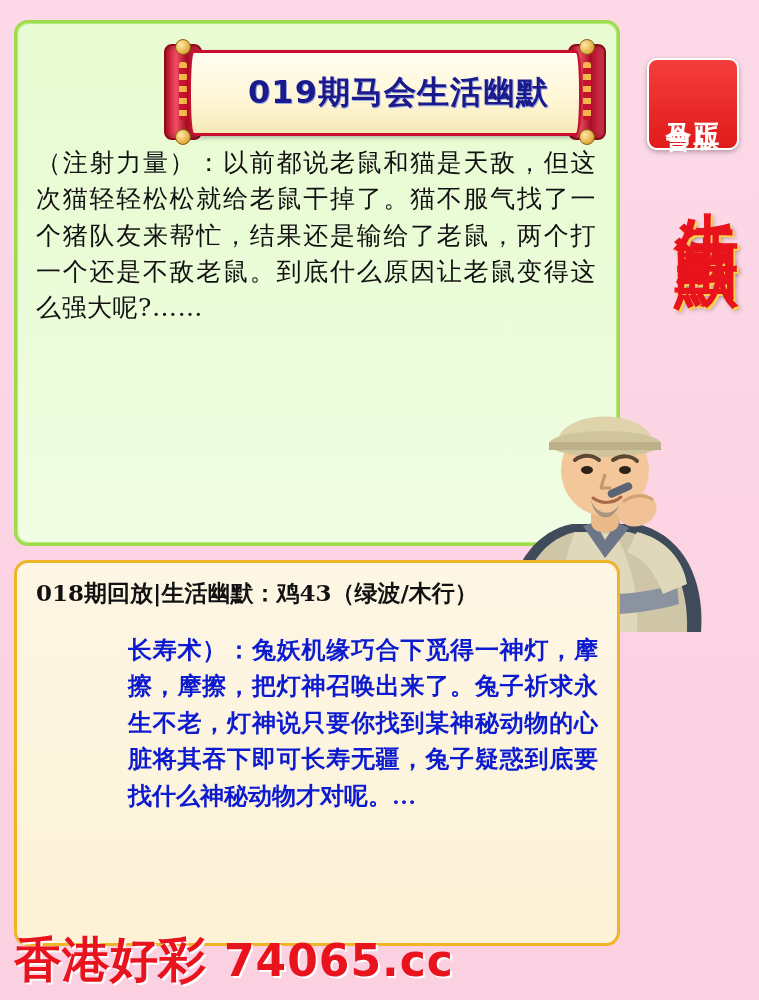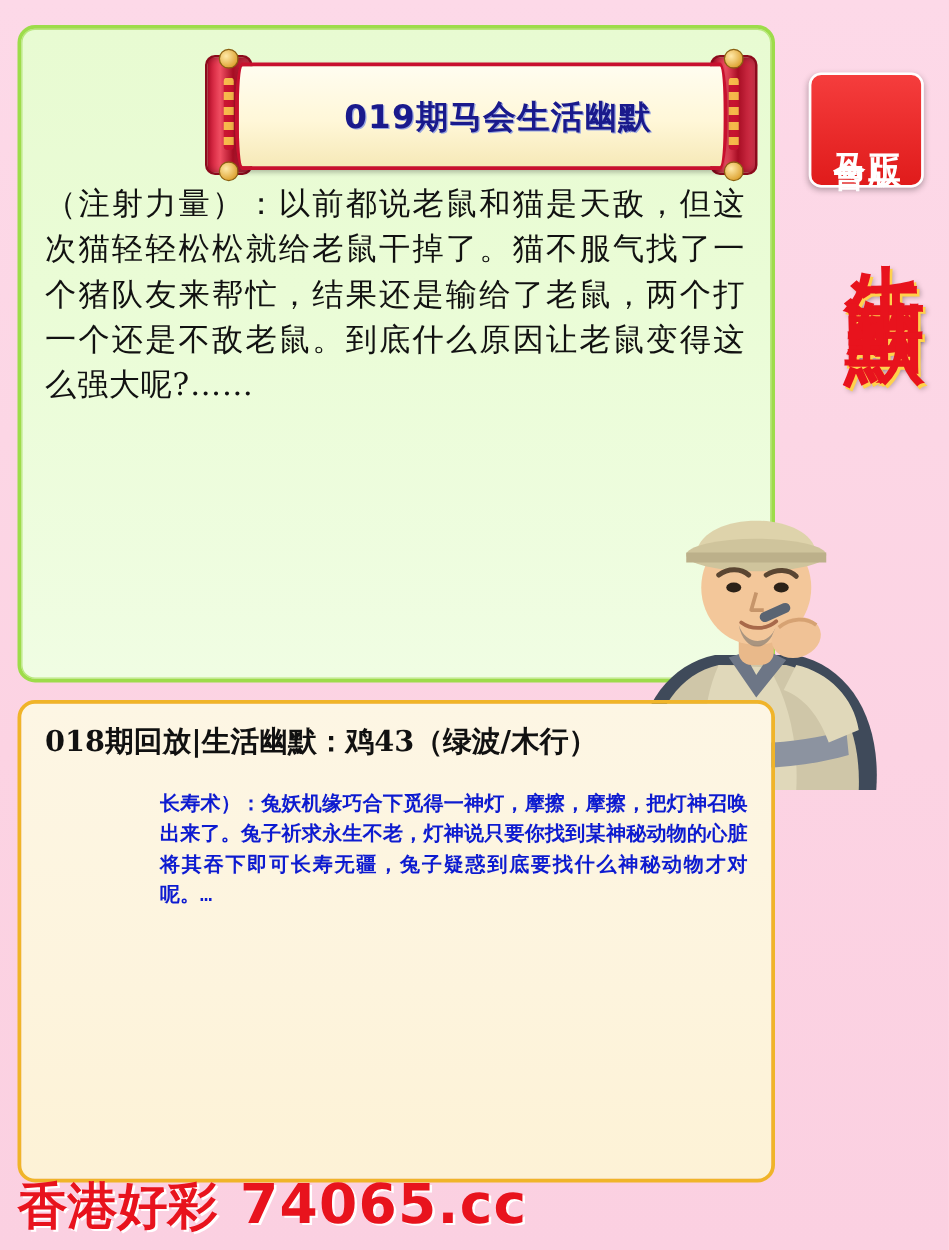--- a/index.html
+++ b/index.html
@@ -88,21 +88,21 @@
     border: 3px solid #c8102e;
     border-radius: 6px / 40px;
     box-shadow: 0 2px 4px rgba(0,0,0,.25);
     display: flex;
     align-items: center;
     justify-content: center;
   }
   .banner .sheet-text {
     font-family: "DejaVu Sans", sans-serif;
     font-weight: bold;
-    font-size: 26px;
+    font-size: 32px;
     color: #1a1a8c;
     letter-spacing: 1px;
     text-shadow: 1px 1px 0 #9aa7e0;
     white-space: nowrap;
     margin-left: 27px;
   }
 
   
   .top-text {
     position: absolute;
@@ -195,41 +195,41 @@
     font-weight: bold;
     font-size: 23px;
     color: #111;
     white-space: nowrap;
   }
   .bottom-text {
     position: absolute;
     left: 128px;
     top: 632px;
     width: 470px;
-    font-family: Liberation Mono, monospace;
-    font-weight: bold;
-    font-size: 16px;
+    font-family: Liberation Serif, serif;
+    font-weight: bold;
+    font-size: 24px;
     line-height: 1.52;
     color: #0d1bd0;
     text-align: justify;
   }
 
   
   .footer {
     position: absolute;
     left: 14px;
     bottom: 8px;
     display: flex;
     align-items: baseline;
     gap: 18px;
   }
   .footer-brand {
     font-family: Liberation Mono, monospace;
     font-weight: bold;
-    font-size: 40px;
+    font-size: 48px;
     color: #e8131d;
     text-shadow: 2px 2px 0 #ffffff;
     margin-top: 28px;
   }
   .footer-url {
     font-family: "DejaVu Sans", sans-serif;
     font-weight: bold;
     font-size: 44px;
     color: #e8131d;
     letter-spacing: 1px;

